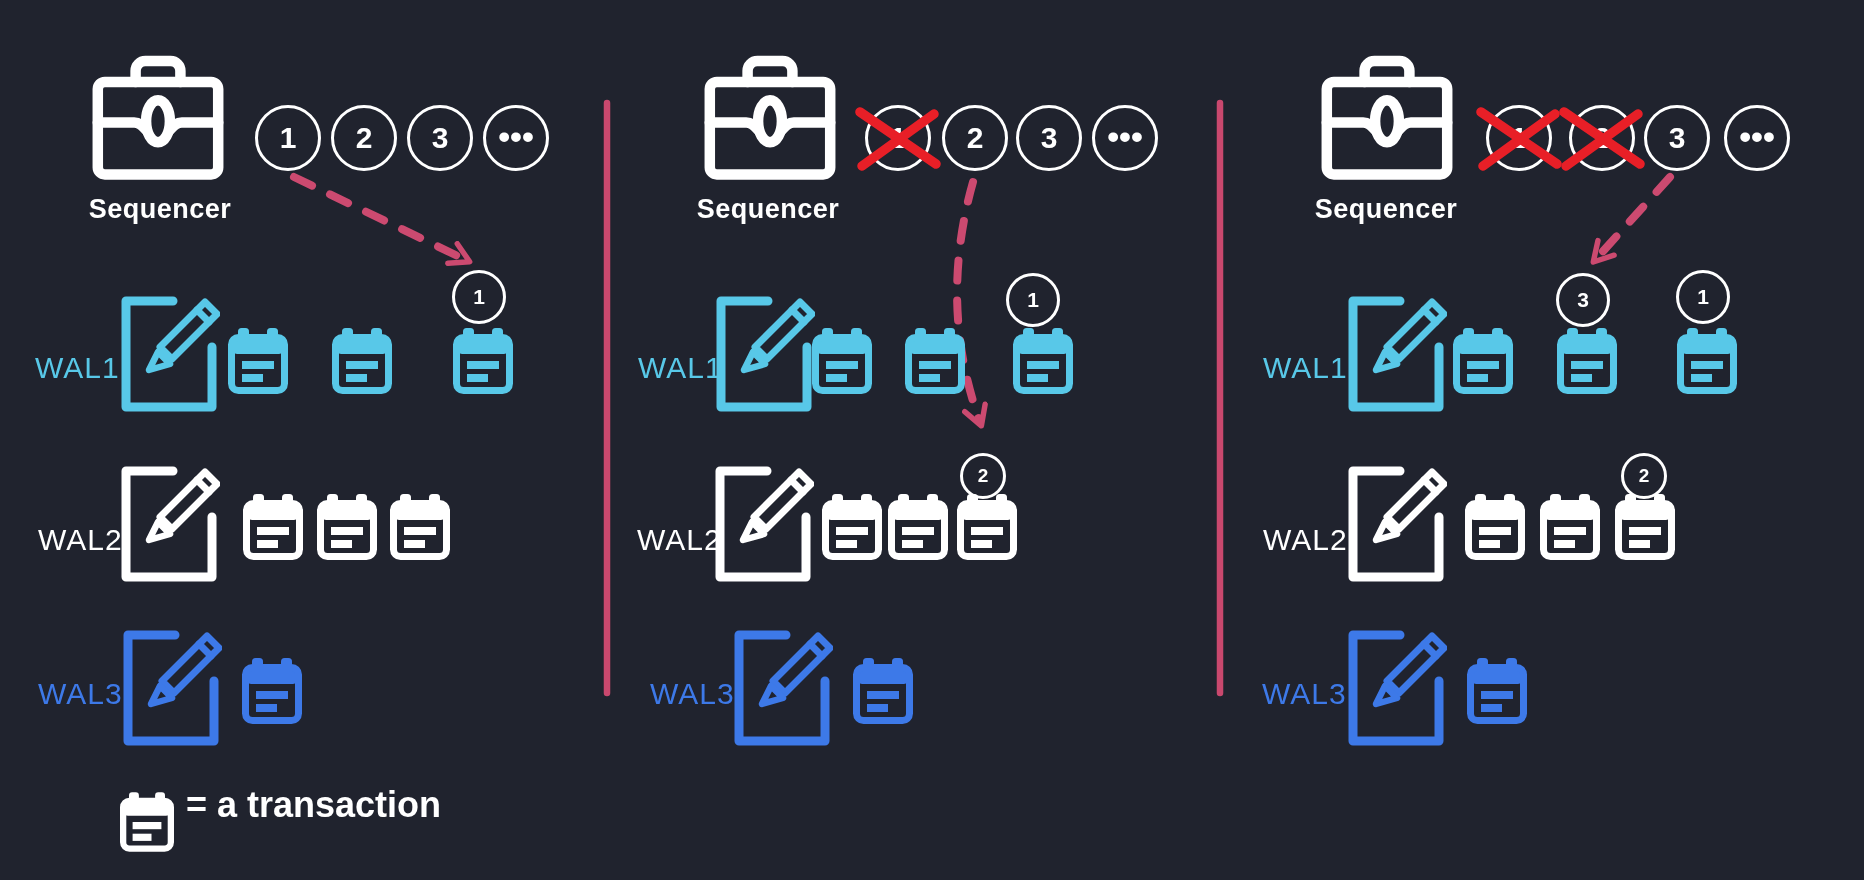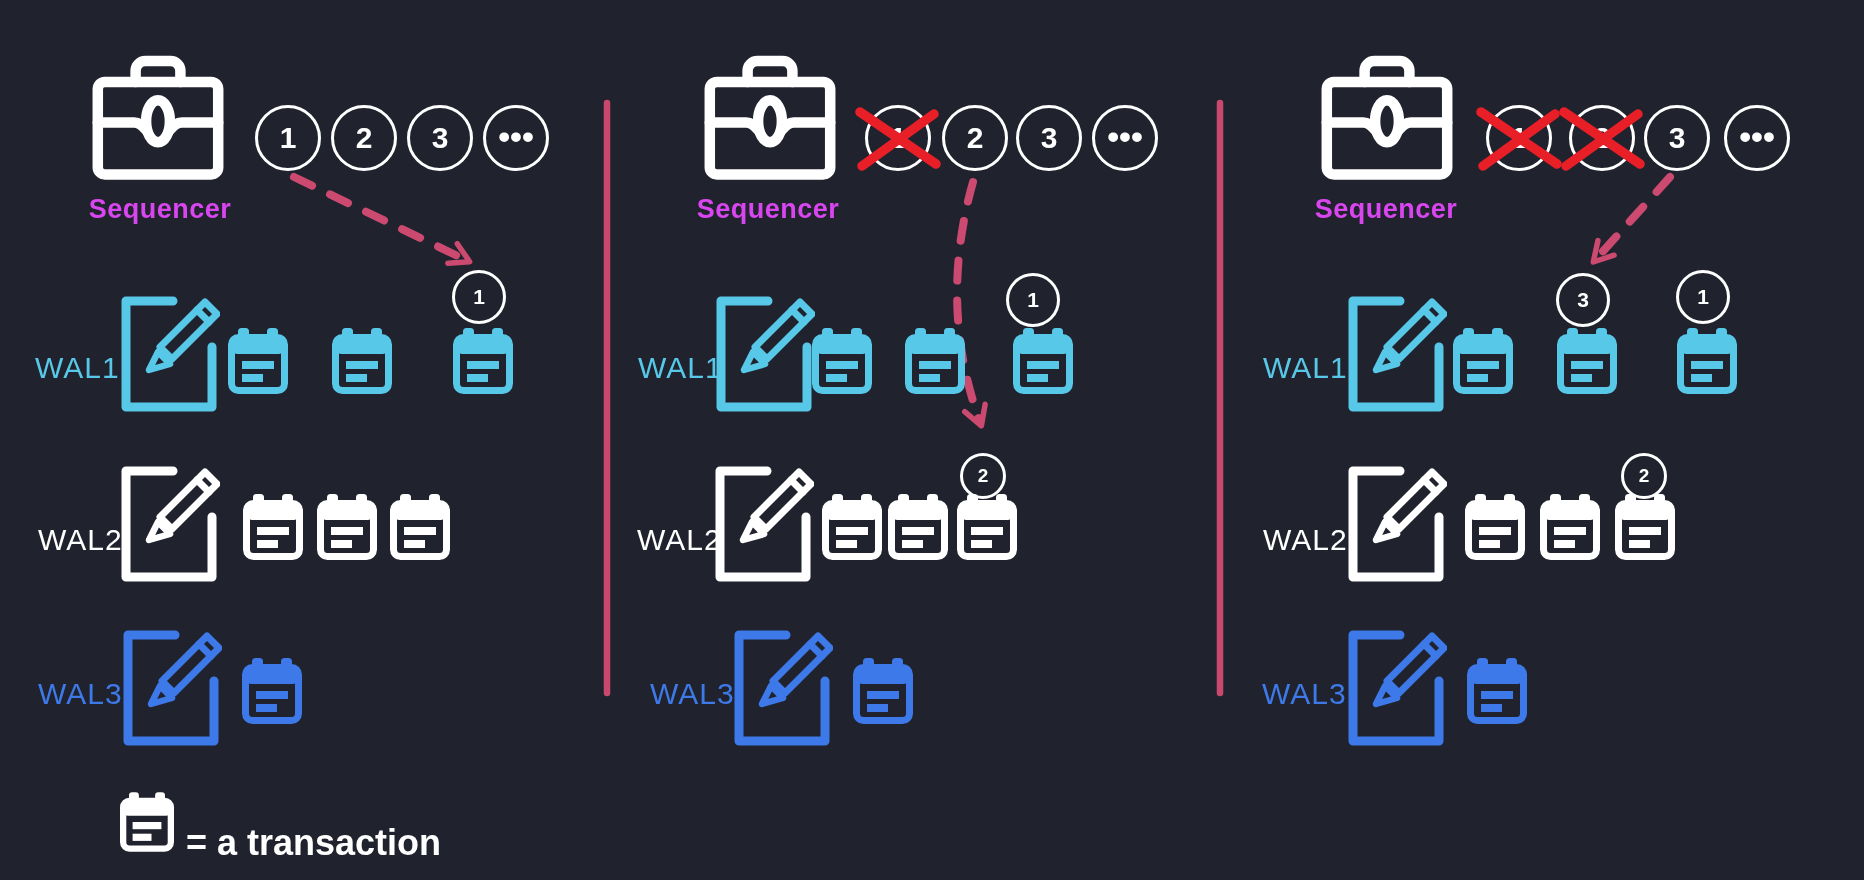--- a/index.html
+++ b/index.html
@@ -3,21 +3,21 @@
 <meta charset="utf-8">
 <style>
   html,body{margin:0;padding:0;background:#20232e;}
   .stage{position:relative;width:1864px;height:880px;background:#20232e;
          font-family:"Liberation Sans",sans-serif;overflow:hidden;}
   .c-white{color:#ffffff}
   .c-cyan{color:#58c8e8}
   .c-blue{color:#3d79e8}
   .case{position:absolute;width:140px;height:146px}
   .seqlabel{position:absolute;width:220px;text-align:center;font-size:27px;
-            font-weight:700;color:#d946ef;letter-spacing:.5px}
+            font-weight:700;color:#ffffff;letter-spacing:.5px}
   .qcircle{position:absolute;width:66px;height:66px;border:3.5px solid #fff;
            border-radius:50%;box-sizing:border-box;display:flex;align-items:center;
            justify-content:center;color:#fff;font-weight:700;font-size:30px;}
   .qcircle span{line-height:1}
   .qcircle.dots span{font-size:34px;letter-spacing:0;padding-bottom:4px}
   .xmark{position:absolute;left:-14px;top:-6px;width:88px;height:74px;overflow:visible}
   .wlabel{position:absolute;font-size:30px;font-weight:400;letter-spacing:1px;line-height:1}
   .edit{position:absolute;width:102px;height:120px}
   .txn{position:absolute;width:60px;height:66px}
   .badge{position:absolute;border:3px solid #fff;border-radius:50%;box-sizing:border-box;
@@ -129,21 +129,21 @@
     <svg class="edit c-blue" style="left:120px;top:628px">
         <use href="#i-edit"></use>
       </svg>
     <svg class="txn c-blue" style="left:242px;top:658px">
         <use href="#i-txn"></use>
       </svg>
 
     <svg class="txn c-white" style="left:120px;top:792px;width:54px;height:60px">
         <use href="#i-txn"></use>
       </svg>
-    <div class="legendtext" style="left:186px;top:825px">= a transaction</div>
+    <div class="legendtext" style="left:186px;top:787px">= a transaction</div>
   </section>
 
   <section>
     <svg class="case c-white" style="left:700px;top:44px">
         <use href="#i-case"></use>
       </svg>
     <div class="seqlabel" style="left:658px;top:194px">Sequencer</div>
 
     <div class="qcircle" style="left:865px;top:105px">
       <span>1</span>

